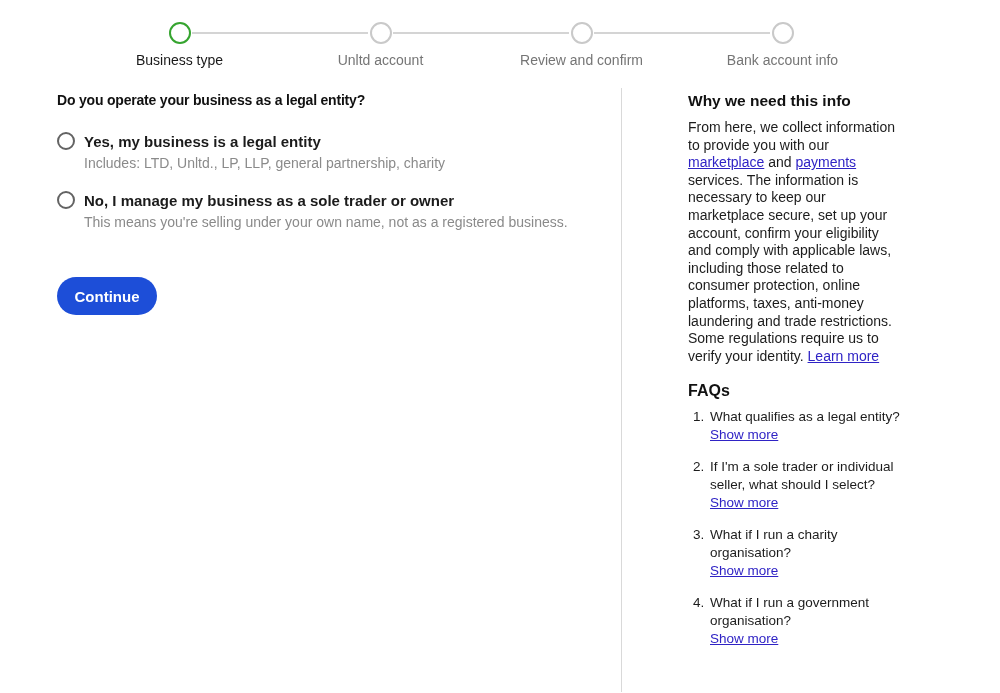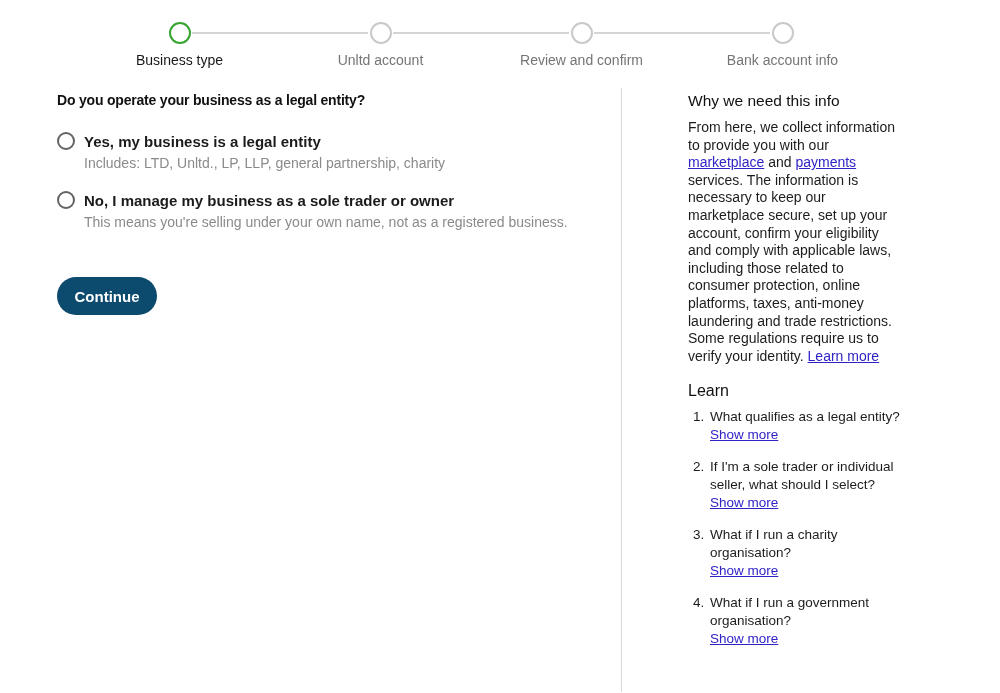--- a/index.html
+++ b/index.html
@@ -108,32 +108,32 @@
     font-size: 14px;
     color: #8a8a8a;
     line-height: 18px;
   }
   .continue-btn {
     margin-top: 27px;
     width: 100px;
     height: 38px;
     border: none;
     border-radius: 24px;
-    background: #0c4a6e;
+    background: #1d4ed8;
     color: #ffffff;
     font-family: "Liberation Sans", sans-serif;
     font-size: 15px;
     font-weight: bold;
     cursor: default;
   }
 
   
   .side-heading {
     font-size: 15.5px;
-    font-weight: normal;
+    font-weight: bold;
     color: #111;
     margin-bottom: 9px;
   }
   .why-paragraph {
     width: 215px;
     font-size: 14px;
     line-height: 17.6px;
     color: #1c1c1c;
   }
   .why-paragraph a, .faq-link {
@@ -199,21 +199,21 @@
       <div class="option-desc">This means you're selling under your own name, not as a registered business.</div>
     </div>
 
     <button class="continue-btn" disabled="">Continue</button>
   </div>
 
   <div class="sidebar">
     <h3 class="side-heading">Why we need this info</h3>
     <p class="why-paragraph"><span>From here, we collect information to provide you with our </span><a href="#">marketplace</a><span> and </span><a href="#">payments</a><span> services. The information is necessary to keep our marketplace secure, set up your account, confirm your eligibility and comply with applicable laws, including those related to consumer protection, online platforms, taxes, anti-money laundering and trade restrictions. Some regulations require us to verify your identity. </span><a href="#">Learn more</a></p>
 
-    <h3 class="side-heading faqs-heading">Learn</h3>
+    <h3 class="side-heading faqs-heading">FAQs</h3>
     <ol class="faq-list">
         <li><div>What qualifies as a legal entity?</div><a class="faq-link" href="#">Show more</a></li>
         <li><div>If I'm a sole trader or individual seller, what should I select?</div><a class="faq-link" href="#">Show more</a></li>
         <li><div>What if I run a charity organisation?</div><a class="faq-link" href="#">Show more</a></li>
         <li><div>What if I run a government organisation?</div><a class="faq-link" href="#">Show more</a></li>
       </ol>
   </div>
 
 </div>
 

